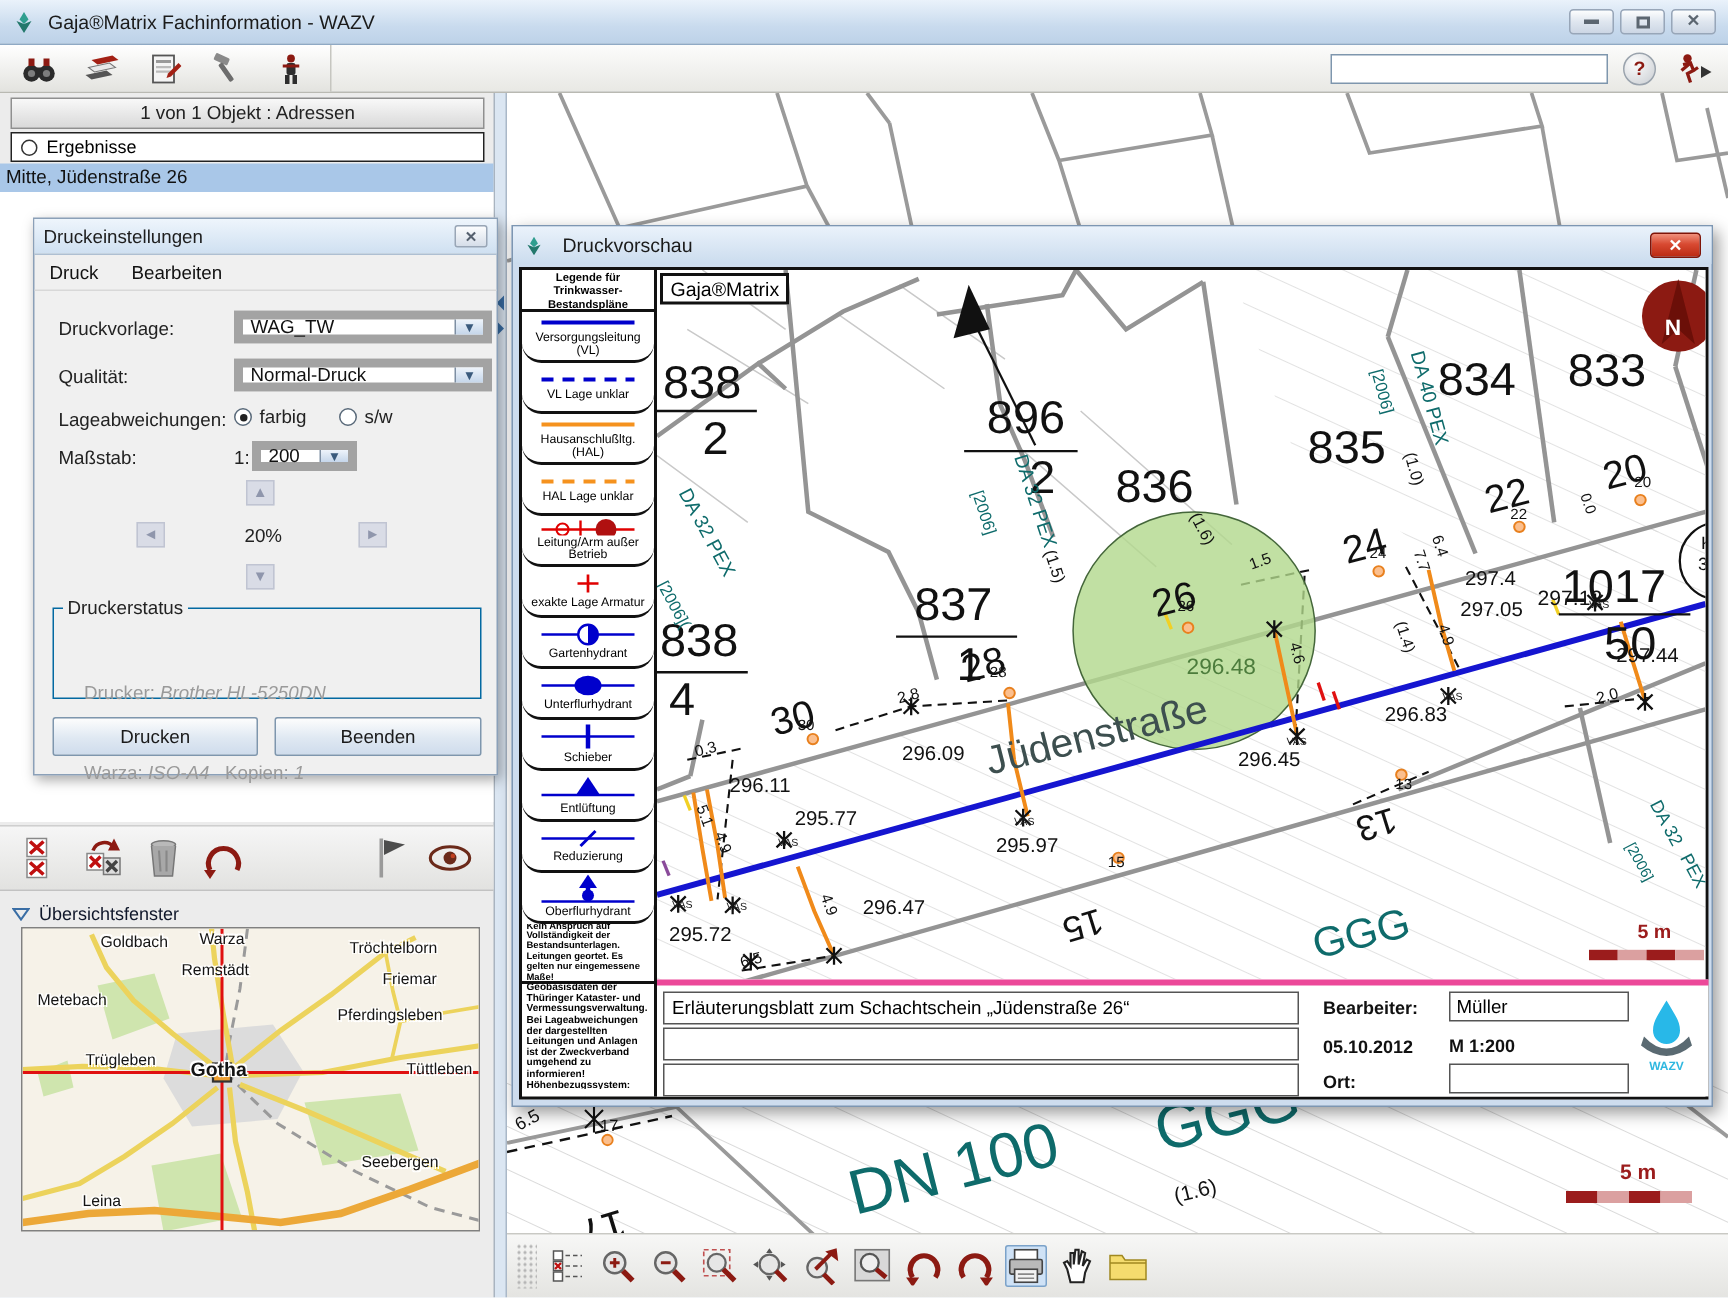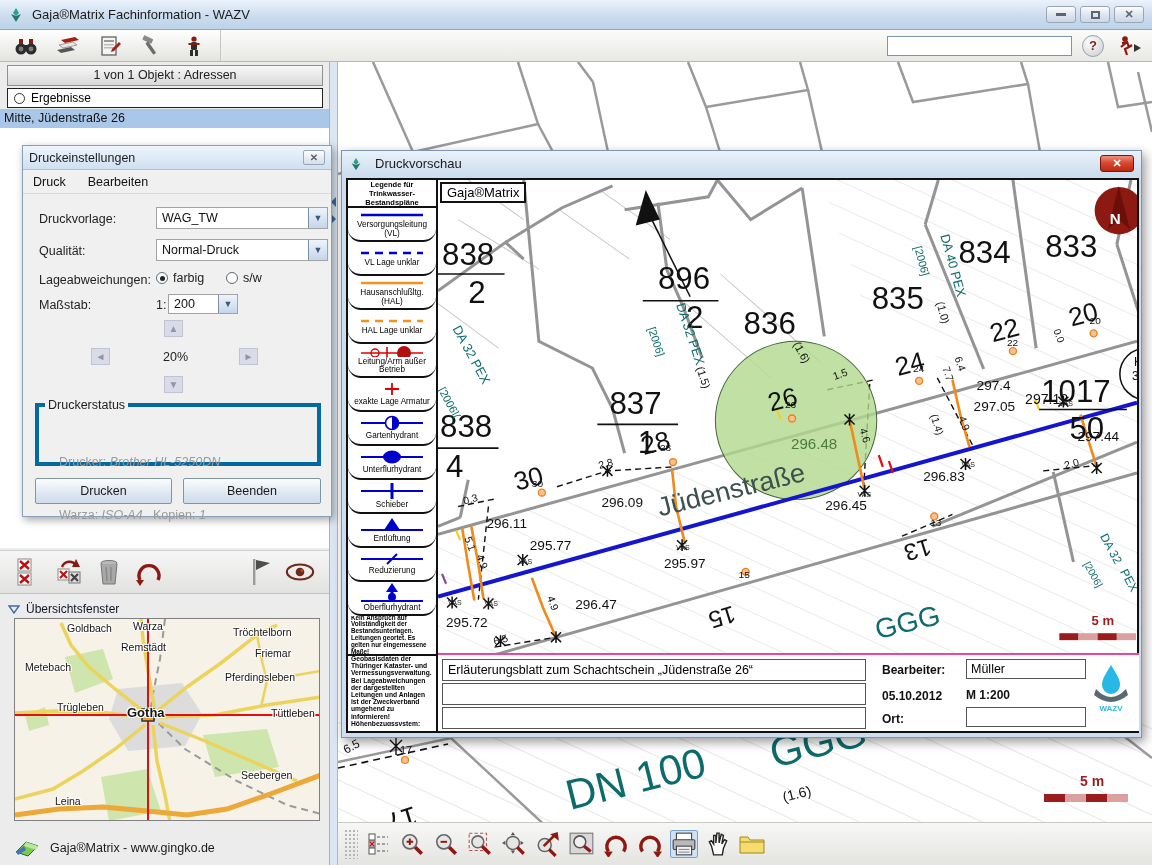--- a/index.html
+++ b/index.html
@@ -78,31 +78,31 @@
   #print-dialog { position:absolute; left:22px; top:145px; width:310px; height:372px;
     background:#f0f0f0; border:1px solid #8ba0b8; box-shadow:2px 3px 8px rgba(0,0,0,.35); }
   #pd-title { height:24px; background:linear-gradient(#eef5fc,#cfe0f1); border-bottom:1px solid #aebfd2;
     display:flex; align-items:center; padding:0 6px; font-size:12.5px; color:#1d1d1d; }
   #pd-title .x-btn { margin-left:auto; width:22px; height:15px; border:1px solid #99a6b6; border-radius:2px;
     background:linear-gradient(#fcfdfe,#d6dee9); font-size:10px; color:#55606e; font-weight:bold;
     display:flex; align-items:center; justify-content:center; }
   #pd-menu { height:24px; display:flex; gap:22px; align-items:center; padding:0 10px; font-size:12.5px;
     border-bottom:1px solid #d8d8d8; color:#111; }
   .pd-label { position:absolute; left:16px; font-size:12.5px; color:#222; }
-  .combo { position:absolute; height:22px; background:#fff; border:1px solid #a3a3a3; display:flex; align-items:center; }
+  .combo { position:absolute; height:22px; background:#fff; border:6px solid #a3a3a3; display:flex; align-items:center; }
   .combo .val { flex:1; padding-left:5px; font-size:12.5px; color:#111; }
   .combo .drop { width:19px; height:100%; background:linear-gradient(#eef4fb,#c5d6ea); border-left:1px solid #7e8fa3;
     display:flex; align-items:center; justify-content:center; color:#3a5a7c; font-size:9px; }
   .radio-w { position:absolute; display:flex; align-items:center; gap:5px; font-size:12.5px; color:#222; }
   .rad { width:12px; height:12px; border:1px solid #5a6a7a; border-radius:50%; background:#fff; position:relative; }
   .rad.sel::after { content:""; position:absolute; left:2.5px; top:2.5px; width:5px; height:5px; border-radius:50%; background:#222; }
   .arrow-btn { position:absolute; width:19px; height:17px; background:#d9dce6; border:1px solid #c0c4d2;
     display:flex; align-items:center; justify-content:center; color:#8f96ac; font-size:10px; }
   #pd-zoom { position:absolute; font-size:12.5px; color:#222; }
-  #pd-group { position:absolute; left:12px; top:252px; width:286px; height:68px; border:4px solid #0369a1; }
+  #pd-group { position:absolute; left:12px; top:252px; width:286px; height:68px; border:1px solid #0369a1; }
   #pd-group legend { font-size:12.5px; color:#222; padding:0 3px; margin-left:6px; }
   .pd-status { position:absolute; left:10px; font-size:12.5px; color:#9a9a9a;margin-top:35px; }
   .pd-status i { font-style:italic; }
   .pd-btn { position:absolute; height:26px; border:1px solid #7e96ad; border-radius:2px;
     background:linear-gradient(#fdfdfd,#dfe8f2 55%,#cfdcec); font-size:12.5px; color:#1a1a1a;
     display:flex; align-items:center; justify-content:center; }
 
   
   #preview-win { position:absolute; left:341px; top:150px; width:801px; height:588px;
     background:#cddcee; border:1px solid #7d96b2; box-shadow:3px 4px 10px rgba(0,0,0,.4); }
@@ -124,21 +124,21 @@
   #lg-disclaimer { height:40px; font-size:6.3px; font-weight:bold; text-align:left; line-height:1.08;
     padding:2px 3px; overflow:hidden; }
   #lg-datasource { height:70px; font-size:6.7px; font-weight:bold; text-align:left; line-height:1.07;
     padding:2px 3px; border-bottom:none; overflow:hidden; }
 
   #pv-brand { position:absolute; left:92px; top:2px; border:2px solid #111; background:#fff;
     font-size:13px; padding:0 5px; line-height:17px; z-index:5; }
   #pv-map { position:absolute; left:90px; top:0; }
 
   
-  #pv-tblock { position:absolute; left:90px; top:473px; width:701px; height:78px; border-top:2px solid #ec4899;
+  #pv-tblock { position:absolute; left:90px; top:473px; width:701px; height:78px; border-top:4px solid #ec4899;
     background:#fff; font-size:12px; }
   .tb-row { position:absolute; left:4px; width:424px; height:22px; border:1px solid #555; background:#fff;
     font-size:12.5px; line-height:20px; padding-left:5px; }
   .tb-lbl { position:absolute; font-weight:bold; font-size:12px; color:#111; }
   .tb-box { position:absolute; border:1px solid #555; background:#fff; font-size:12.5px; line-height:18px; padding-left:4px; }
 
   
   text { font-family:"Liberation Sans", sans-serif; }
 </style>
 </head>
@@ -316,28 +316,20 @@
         <span class="pos-label" style="left: 10px; top: 42px;">Metebach</span>
         <span class="pos-label" style="left: 210px; top: 52px;">Pferdingsleben</span>
         <span class="pos-label" style="left: 42px; top: 82px;">Trügleben</span>
         <span class="pos-label" style="left: 112px; top: 86px; font-size: 13px; font-weight: bold;">Gotha</span>
         <span class="pos-label" style="left: 256px; top: 88px;">Tüttleben</span>
         <span class="pos-label" style="left: 226px; top: 150px;">Seebergen</span>
         <span class="pos-label" style="left: 40px; top: 176px;">Leina</span>
       </div>
   </div>
 
-  <div id="status-bar">
-    <svg width="26" height="20" viewBox="0 0 26 20">
-      <polygon points="2,14 12,4 24,8 14,18" fill="#7ec850" stroke="#2a6a2a"></polygon>
-        <polygon points="12,4 24,8 22,12 10,8" fill="#b8e89a"></polygon>
-        <polygon points="2,14 10,8 12,12 4,17" fill="#3a7ab8"></polygon>
-    </svg>
-    <span>Gaja®Matrix - www.gingko.de</span>
-  </div>
 </div>
 
 <div id="splitter">
   <div class="sp-arrow" style="top:135px;border-top:5px solid transparent;border-bottom:5px solid transparent;border-right:5px solid #3a6ea5;"></div>
   <div class="sp-arrow" style="top:152px;border-top:5px solid transparent;border-bottom:5px solid transparent;border-left:5px solid #3a6ea5;"></div>
 </div>
 
 <div id="map-area">
   <svg id="bg-map" width="814" height="760" viewBox="0 0 814 760">
     <defs>

